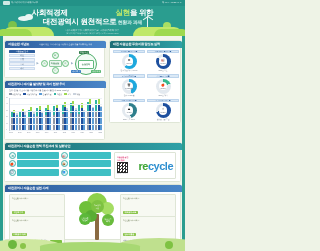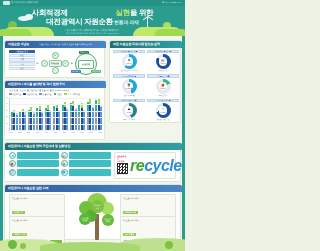--- a/index.html
+++ b/index.html
@@ -109,22 +109,22 @@
     flex:0 0 auto;}
   .pol-box{flex:1;height:7px;background:#3fbfc4;border-radius:.8px;color:#fff;padding:.4px 1px;box-sizing:border-box;
     overflow:hidden;}
   .qr-card{position:absolute;right:4px;top:9px;width:62px;height:27px;background:#fff;border:0.5px solid #dde4d6;
     box-sizing:border-box;border-radius:1px;display:flex;align-items:center;padding:2px;gap:2px;}
   .qr-left{width:26px;}
   .qr-cap{font-size:1.9px;color:#e0457b;font-weight:bold;letter-spacing:-.1px;line-height:2.3px;}
   .qr-cap2{font-size:1.6px;color:#8b93a0;line-height:2px;}
   .qr-img{margin-top:1px;width:9px;height:9px;background:
     repeating-conic-gradient(#2b2b2b 0% 25%, #ffffff 0% 50%) 0 0/3px 3px;border:0.4px solid #2b2b2b;}
-  .re-logo{flex:1;display:flex;align-items:flex-start;justify-content:center;font-size:16px;font-weight:bold;
-    color:#3fa535;letter-spacing:-.5px;font-style:italic;}
+  .re-logo{flex:1;display:flex;align-items:flex-start;justify-content:center;font-size:11px;font-weight:bold;
+    color:#3fa535;letter-spacing:-.5px;}
   .re-logo .c2{color:#2f8fd0;}
 
   
   .s4{left:4px;top:184px;width:177px;height:56px;background:#ffffff;}
   .tree-wrap{position:absolute;left:72px;top:8px;width:40px;height:47px;}
   .tr-trunk{position:absolute;left:18px;bottom:0;width:4px;height:26px;background:#8a6a42;border-radius:1px;}
   .tr-leaf{position:absolute;border-radius:50%;}
   .bub{position:absolute;border-radius:50%;background:#7ec242;color:#fff;display:flex;flex-direction:column;
     align-items:center;justify-content:center;text-align:center;font-size:1.8px;line-height:2.1px;letter-spacing:-.1px;}
   .card{position:absolute;width:56px;background:#f7f9f2;border:0.5px solid #dfe6d6;border-radius:1px;
@@ -173,21 +173,21 @@
       <div class="pole" style="left:15px;top:2px;width:6px;height:1px;transform:rotate(35deg);transform-origin:left center;"></div>
       <div class="pole" style="left:14px;top:2px;width:1px;height:6px;transform:rotate(90deg);transform-origin:top center;opacity:0;"></div>
       <div class="tree-s" style="left:30px;width:8px;height:8px;bottom:6px;background:#a8df63;"></div>
       <div class="trunk-s" style="left:33.5px;bottom:4px;width:1.2px;height:4px;"></div>
       <div class="hill"></div>
       <div class="hill2" style="left:auto;right:-6px;"></div>
     </div>
 
     <div class="hdr-title">
       <div class="t-line1"><span>사회적경제</span><span class="accent"> 실현</span><span>을 위한</span></div>
-      <div class="t-line2"><span>대전광역시 자원순환</span><span class="sub"> 현황과 과제</span></div>
+      <div class="t-line2"><span>대전광역시 원천적으로</span><span class="sub"> 현황과 과제</span></div>
       <div class="t-line3">대전세종연구원 기후환경연구실 · 자원순환정책 연구</div>
       <div class="t-line4">발행처 대전세종연구원  |  발행인 원장  |  문의 042-530-3500</div>
     </div>
   </div>
 
   <div class="sidebar-l"></div>
   <div class="sidebar-r"></div>
 
   <div class="panel s1l">
     <div class="panel-title" style="width:101px;">자원순환 개념도</div>

